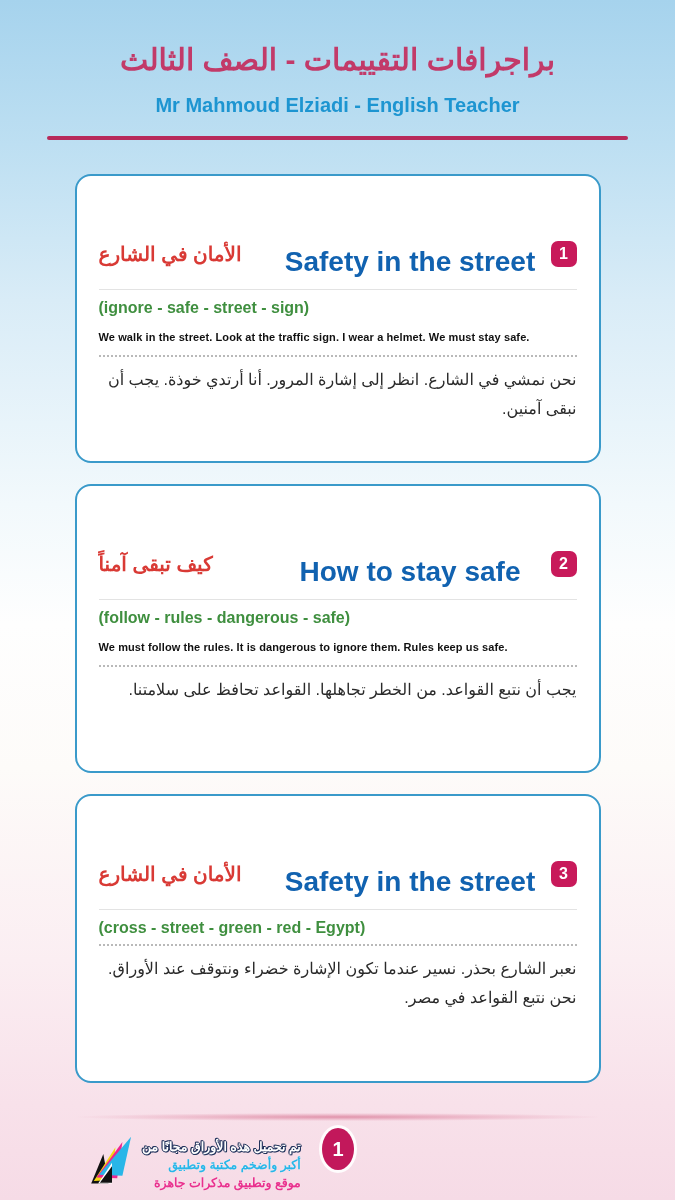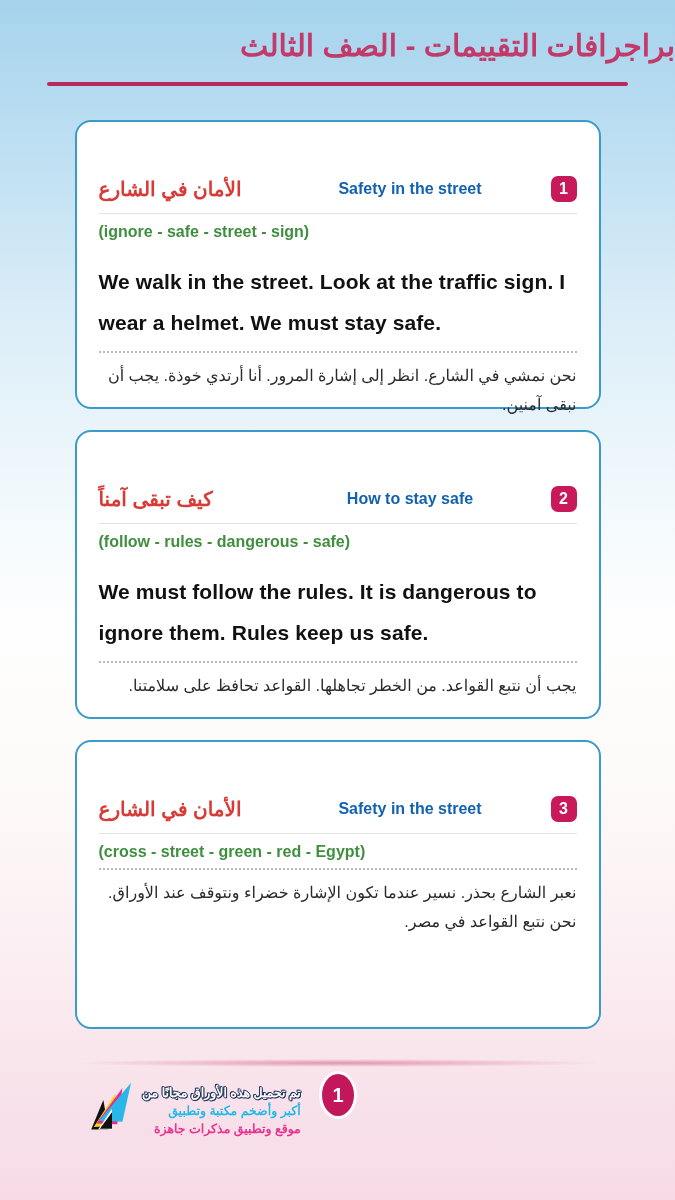--- a/index.html
+++ b/index.html
@@ -9,21 +9,21 @@
     background:#fff;
   }
   .page {
     position:relative; width:675px; height:1200px; overflow:hidden;
     background:linear-gradient(180deg,
       #a6d3ed 0%, #bddff2 12%, #d9ecf7 25%, #f2f9fc 42%,
       #fefefe 52%, #fdfbf9 64%, #fbeef2 80%, #f8e1ea 92%, #f6dbe6 100%);
   }
 
   
-  .header { padding-top:28px; }
+  .header { padding-top:42px; text-align:center; }
   .header-title-ar {
     direction:rtl; color:#c23a69; font-size:30px; font-weight:bold;
     letter-spacing:0.5px;
   }
   .header-subtitle {
     margin-top:17px; color:#1d95d1; font-size:20px; font-weight:bold;
   }
   .header-rule {
     width:581px; height:4px; margin:19px auto 0 auto;
     background:#b72a5a; border-radius:2px;
@@ -37,36 +37,36 @@
     box-sizing:border-box; padding:54px 22px 0 22px;
   }
   .card-title-row {
     display:grid; grid-template-columns:175px 1fr 30px; align-items:center;
   }
   .card-title-ar {
     direction:rtl; text-align:left; color:#d93a35;
     font-size:20px; font-weight:bold;
   }
   .card-title-en {
-    text-align:center; color:#1162b0; font-size:16px; font-weight:bold;
+    text-align:center; color:#1162b0; font-size:28px; font-weight:bold;margin-top:16px;
   }
   .card-badge {
     width:26px; height:26px; border-radius:7px; background:#c8195a;
     color:#ffffff; font-size:16px; font-weight:bold;
     display:flex; align-items:center; justify-content:center;
     justify-self:end;
   }
   .card-title-divider {
     height:1px; background:#e3e3e3; margin-top:11px;
   }
   .card-keywords {
     margin-top:9px; color:#3f8f3f; font-size:16px; font-weight:bold;
   }
   .card-paragraph-en {
-    margin-top:21px; color:#111111; font-size:21px; font-weight:bold;
+    margin-top:10px; color:#111111; font-size:11px; font-weight:bold;
     line-height:1.95; letter-spacing:0.1px;
   }
   .card-dotted {
     margin-top:7px; border-top:2px dotted #b9b9b9;
   }
   .card-paragraph-ar {
     direction:rtl; text-align:right; margin-top:9px;
     color:#2a2a2a; font-size:16px; font-weight:500; line-height:1.8;
   }
 
@@ -100,20 +100,21 @@
   .logo-line-2 { color:#29b6e8; text-shadow:0 0 1px rgba(255,255,255,0.8); }
   .logo-line-3 { color:#e9318e; text-shadow:0 0 1px rgba(255,255,255,0.8); }
 </style>
 </head>
 <body>
 
 <div class="page">
 
   <div class="header">
     <div class="header-title-ar">براجرافات التقييمات - الصف الثالث</div>
+    <div class="header-subtitle">Mr Mahmoud Elziadi - English Teacher</div>
     <div class="header-rule"></div>
   </div>
 
   <div class="cards">
 
     <div class="card">
       <div class="card-title-row">
         <div class="card-title-ar">الأمان في الشارع</div>
         <div class="card-title-en">Safety in the street</div>
         <div class="card-badge">1</div>

